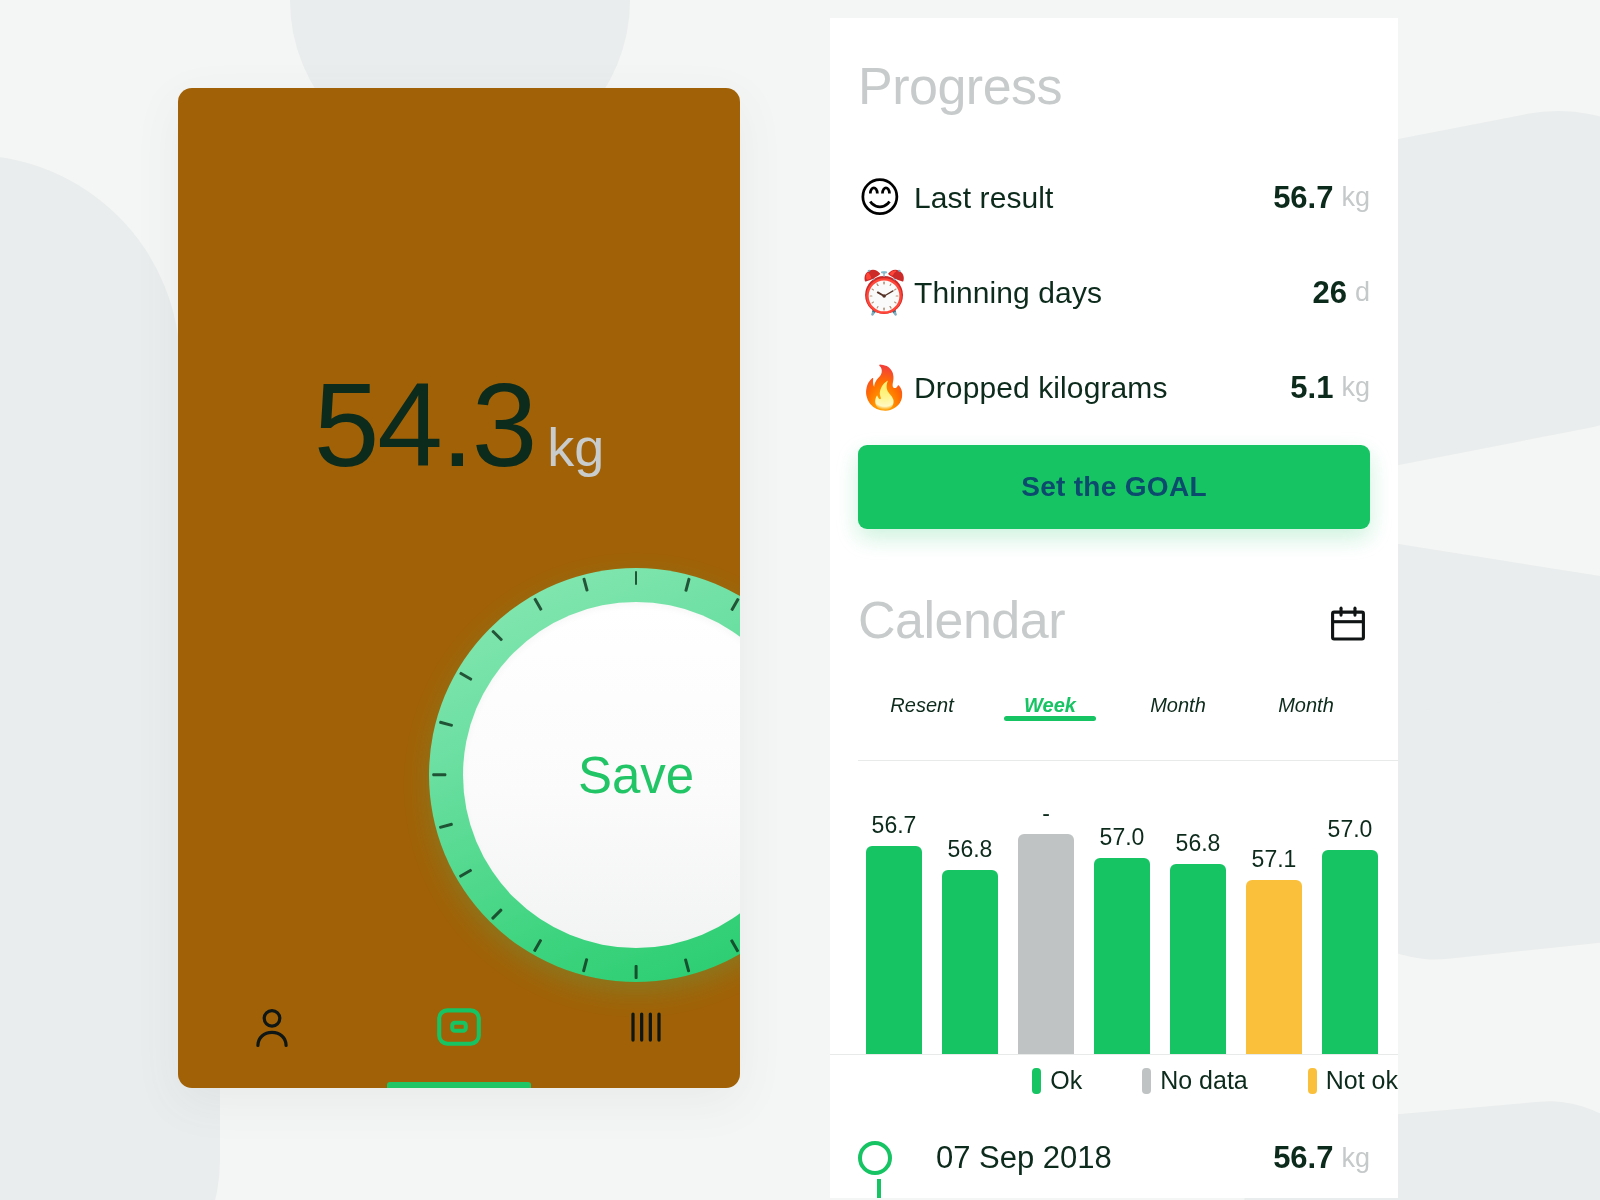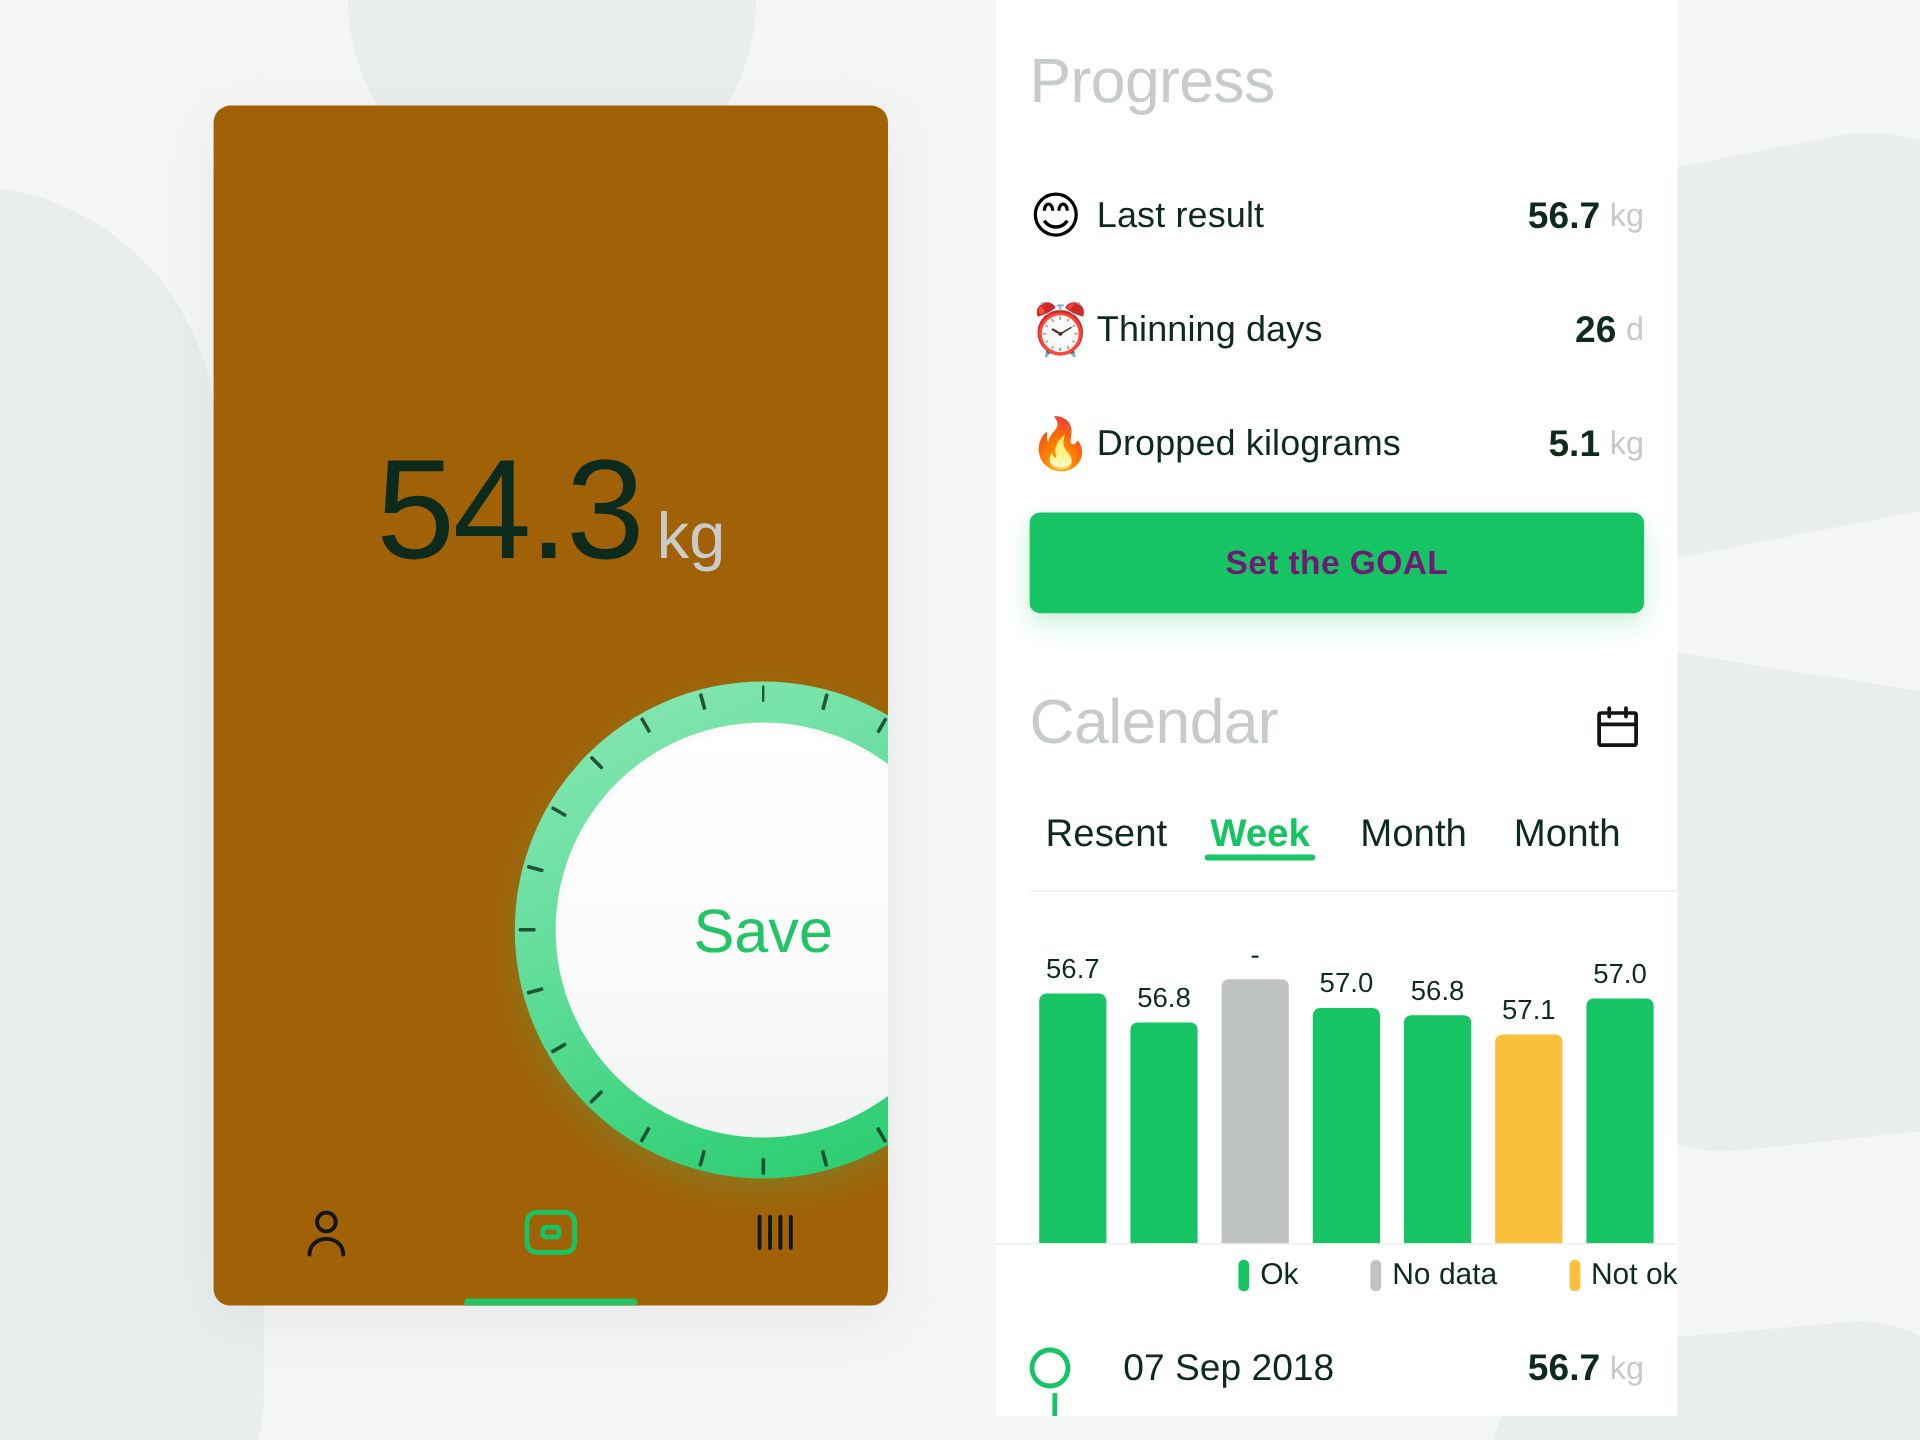--- a/index.html
+++ b/index.html
@@ -120,21 +120,21 @@
     left: 50%;
     margin-left: -72px;
     width: 144px; height: 6px;
     background: #22c566;
     border-radius: 3px 3px 0 0;
   }
 
   
   .right-panel {
     position: absolute;
-    left: 830px; top: 0;
+    left: 830px; top: 18px;
     width: 568px; height: 1180px;
     background: #ffffff;
     z-index: 2;
     overflow: hidden;
   }
 
   .section-title {
     position: absolute;
     font-size: 52px;
     font-weight: 300;
@@ -184,48 +184,49 @@
     margin-left: 8px;
   }
 
   .goal-button {
     position: absolute;
     left: 28px; right: 28px; top: 427px;
     height: 84px;
     background: #17c463;
     border: none;
     border-radius: 9px;
-    color: #701a75;
+    color: #0c4a6e;
     font-family: "Liberation Sans", sans-serif;
     font-size: 28px;
     font-weight: 700;
     letter-spacing: 0.3px;
     box-shadow: 0 9px 22px rgba(23,196,99,0.22);
     cursor: pointer;
   }
 
   
   .tabs {
     position: absolute;
     left: 28px; right: 28px; top: 660px;
     height: 86px;
     display: flex;
     align-items: flex-start;
   }
   .tab {
     flex: 1;
     text-align: center;
-    font-size: 32px;
+    font-size: 20px;
     font-weight: 400;
     color: #0d2b1c;
     padding-top: 16px;
     position: relative;
     cursor: pointer;
     background: none; border: none;
     font-family: "Liberation Sans", sans-serif;
+    font-style: italic;
   }
   .tab.active { color: #17c463; font-weight: 700; }
   .tab.active::after {
     content: "";
     position: absolute;
     left: 14%; right: 14%;
     bottom: -4px;
     height: 5px;
     background: #17c463;
     border-radius: 3px;

